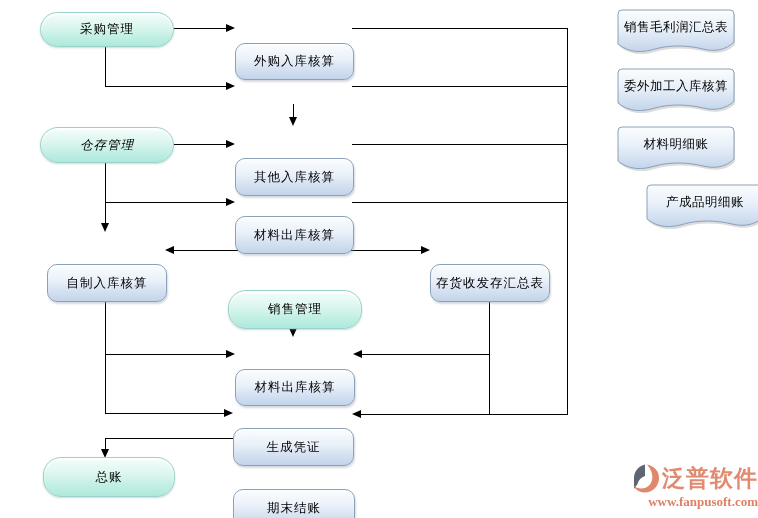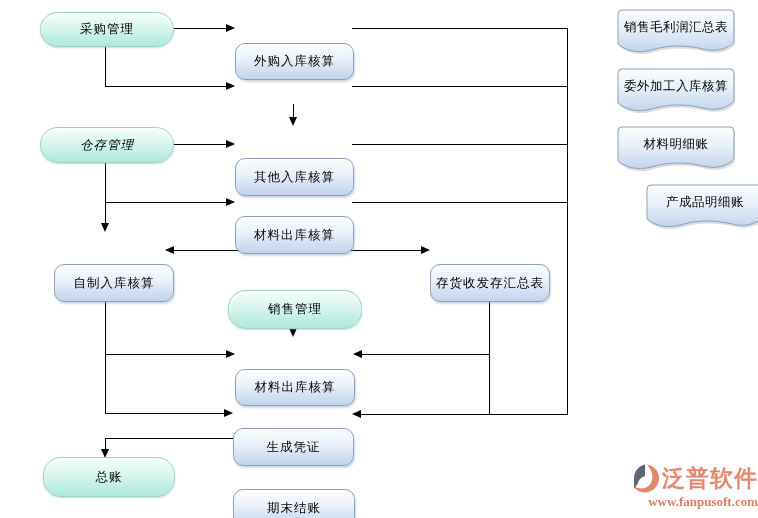--- a/index.html
+++ b/index.html
@@ -123,21 +123,21 @@
 
   <div class="box" style="left:235px;top:11px;width:117px;height:35px;">
     <span>外购入库核算</span>
   </div>
   <div class="box" style="left:235px;top:126px;width:117px;height:36px;">
     <span>其他入库核算</span>
   </div>
   <div class="box" style="left:235px;top:184px;width:117px;height:36px;">
     <span>材料出库核算</span>
   </div>
-  <div class="box" style="left:54px;top:232px;width:118px;height:36px;text-align:right;">
+  <div class="box" style="left:47px;top:232px;width:118px;height:36px;text-align:right;">
     <span>自制入库核算</span>
   </div>
   <div class="box" style="left:430px;top:232px;width:118px;height:36px;">
     <span>存货收发存汇总表</span>
   </div>
   <div class="box" style="left:235px;top:337px;width:118px;height:35px;">
     <span>材料出库核算</span>
   </div>
   <div class="box" style="left:233px;top:396px;width:119px;height:36px;">
     <span>生成凭证</span>

